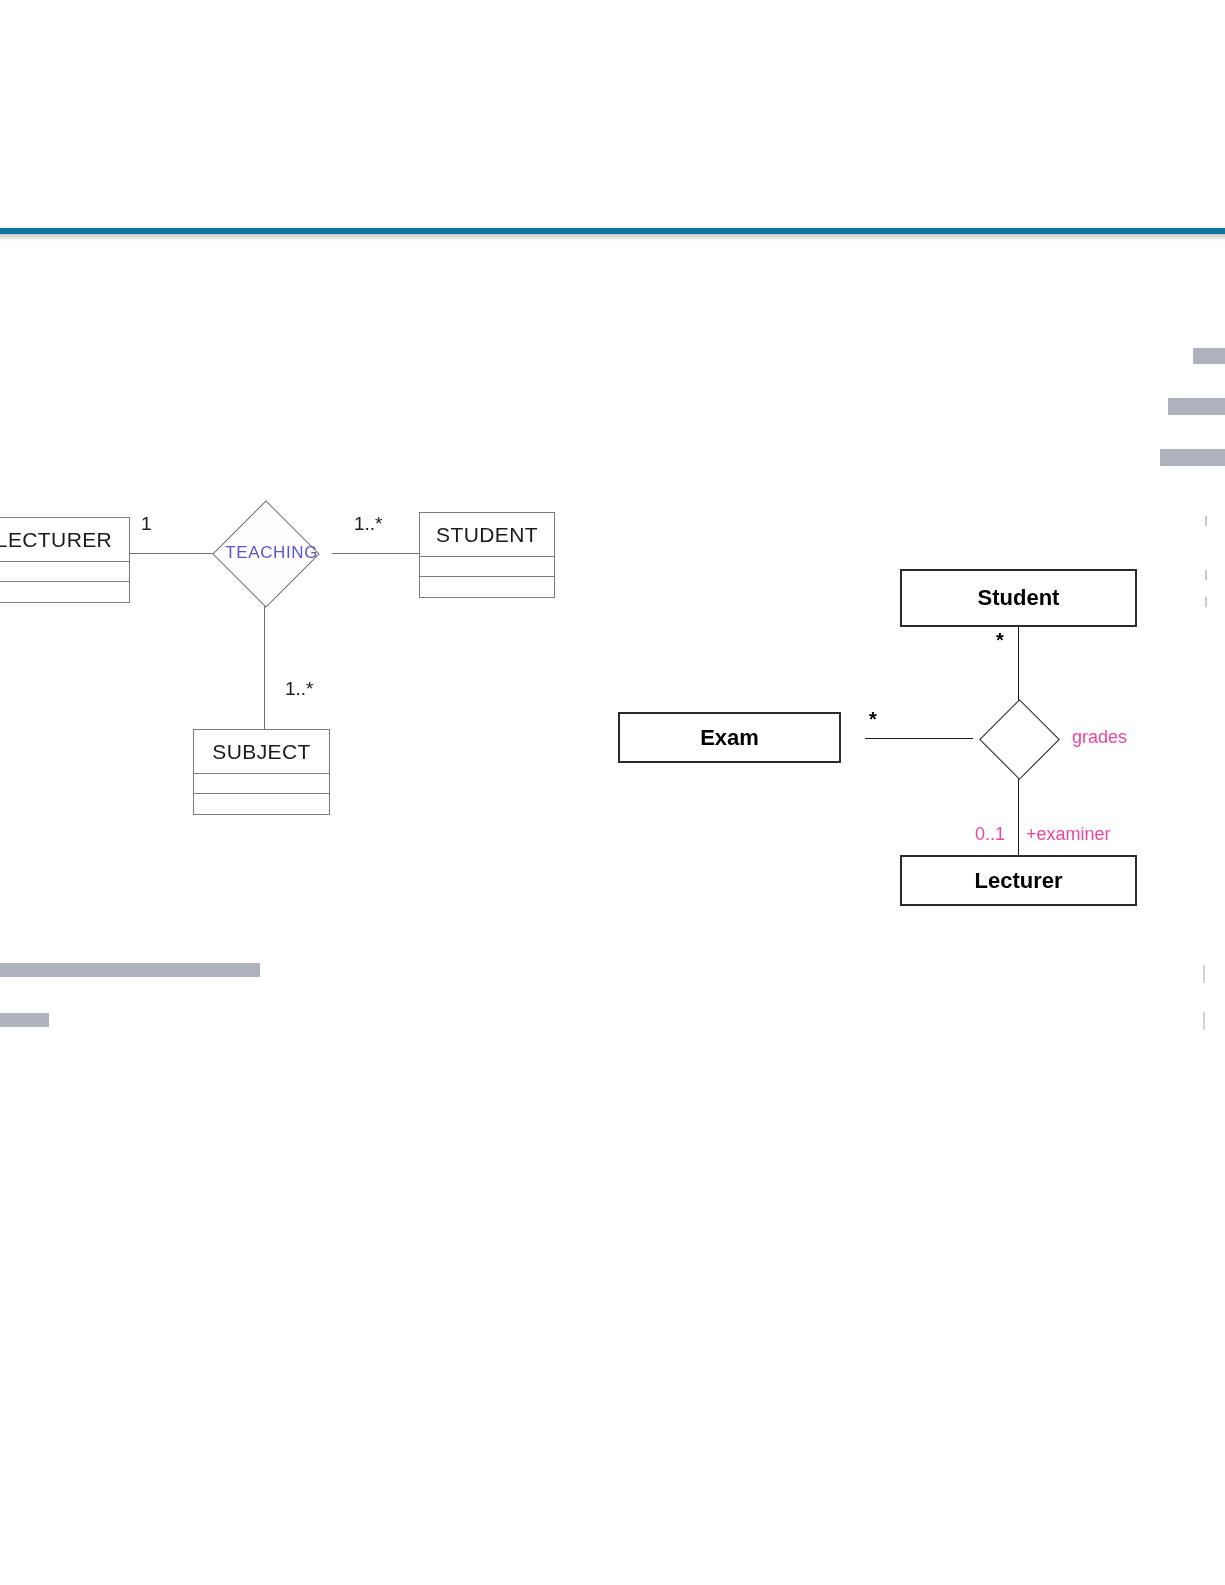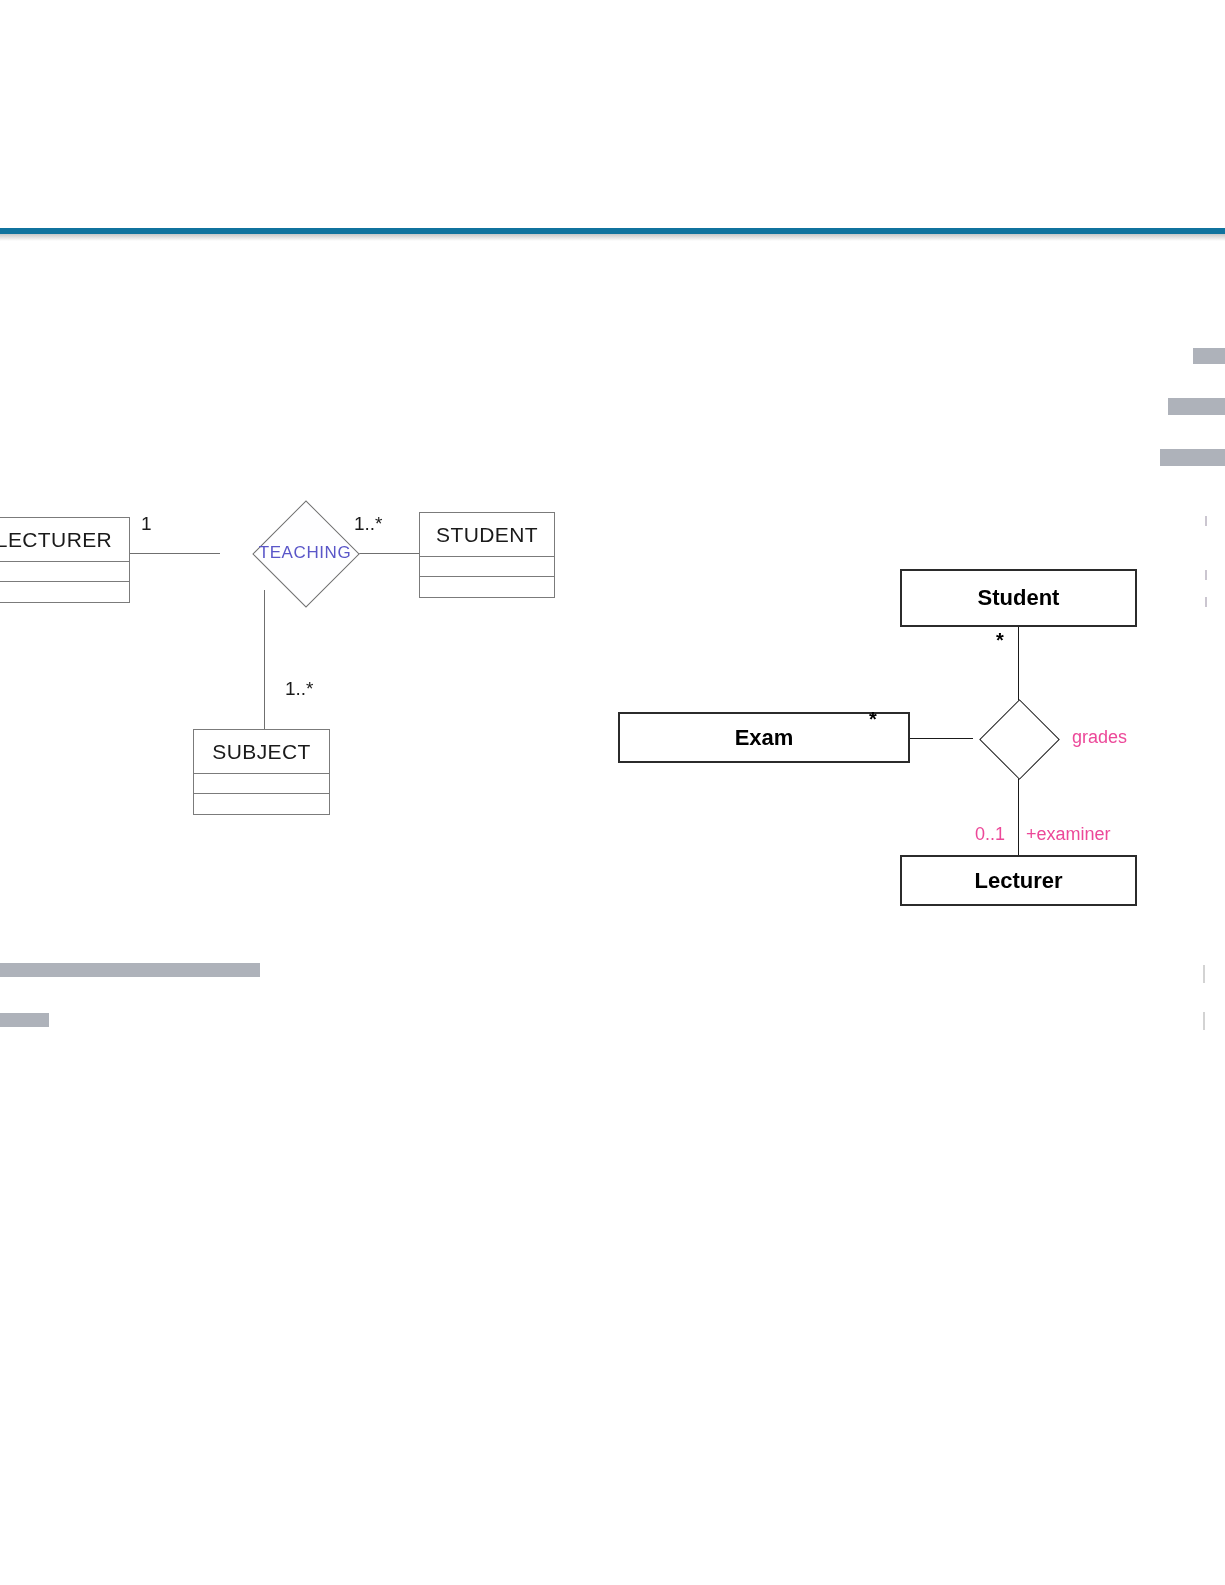--- a/index.html
+++ b/index.html
@@ -81,22 +81,21 @@
   }
   .er-entity .er-row.last {
     border-bottom: none;
   }
 
   
   .er-diamond {
     position: absolute;
     display: flex;
     align-items: center;
-    justify-content: center;
-    margin-left: 40px;
+    justify-content: flex-end;
   }
   .er-diamond .dia-shape {
     position: absolute;
     left: 50%;
     top: 50%;
     width: 74px;
     height: 74px;
     margin-left: -37px;
     margin-top: -37px;
     transform: rotate(45deg);
@@ -246,21 +245,21 @@
   <div class="diagram" style="left:0; top:0; width:1225px; height:960px;">
 
     <div class="uml-line-v" style="left:1018px; top:627px; height:77px;"></div>
 
     <div class="uml-line-h" style="left:865px; top:738px; width:108px;"></div>
 
     <div class="uml-line-v" style="left:1018px; top:774px; height:81px;"></div>
 
     <div class="uml-class" style="left:900px; top:569px; width:237px; height:58px;">Student</div>
 
-    <div class="uml-class" style="left:618px; top:712px; width:292px; height:51px;">Exam</div>
+    <div class="uml-class" style="left:618px; top:712px; width:223px; height:51px;">Exam</div>
 
     <div class="uml-class" style="left:900px; top:855px; width:237px; height:51px;">Lecturer</div>
 
     <div class="uml-diamond" style="left:972px; top:700px; width:92px; height:77px;">
       <div class="dia-shape"></div>
     </div>
 
     <div class="uml-label" style="left:1072px; top:727px;">grades</div>
 
     <div class="uml-mult" style="left:996px; top:630px;">*</div>

